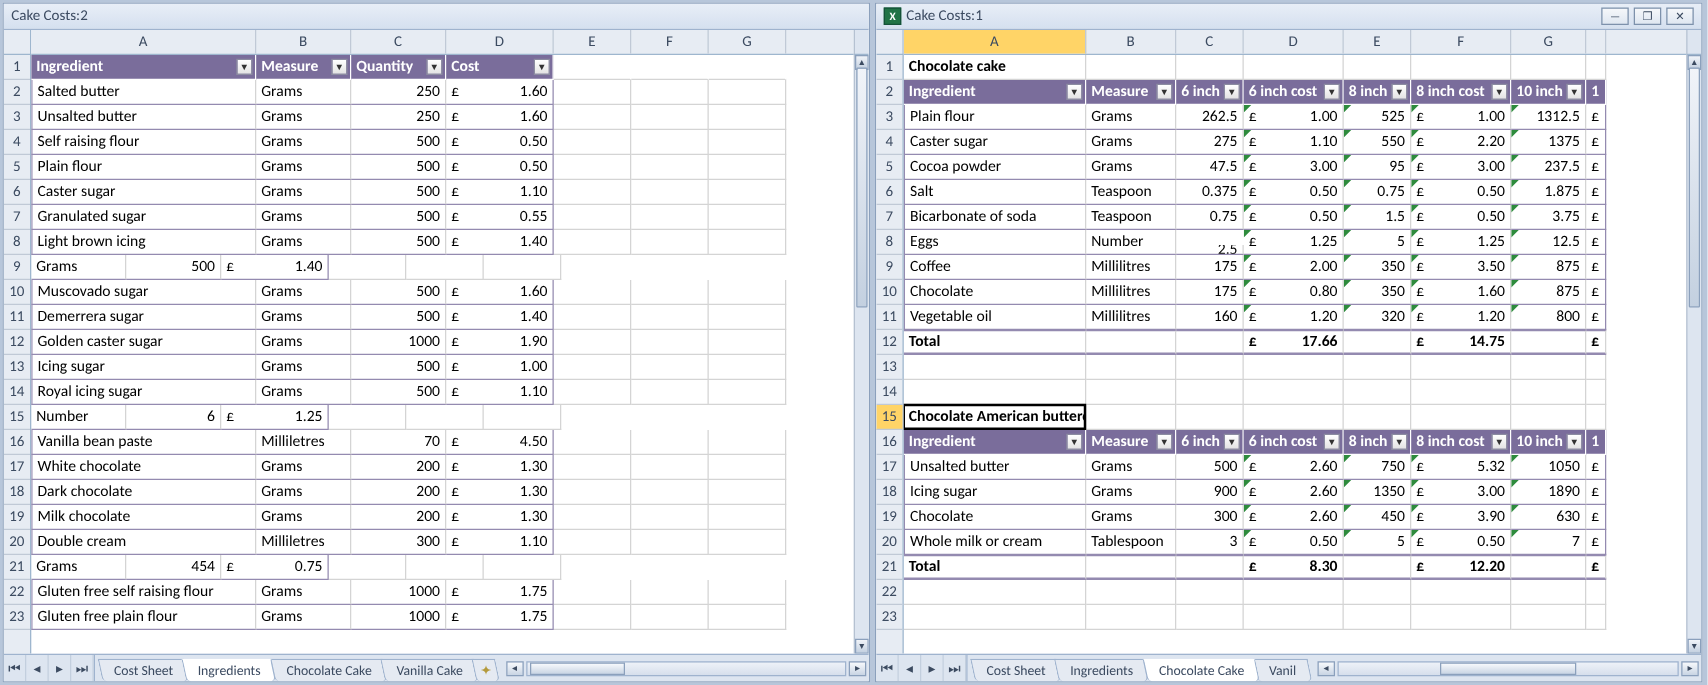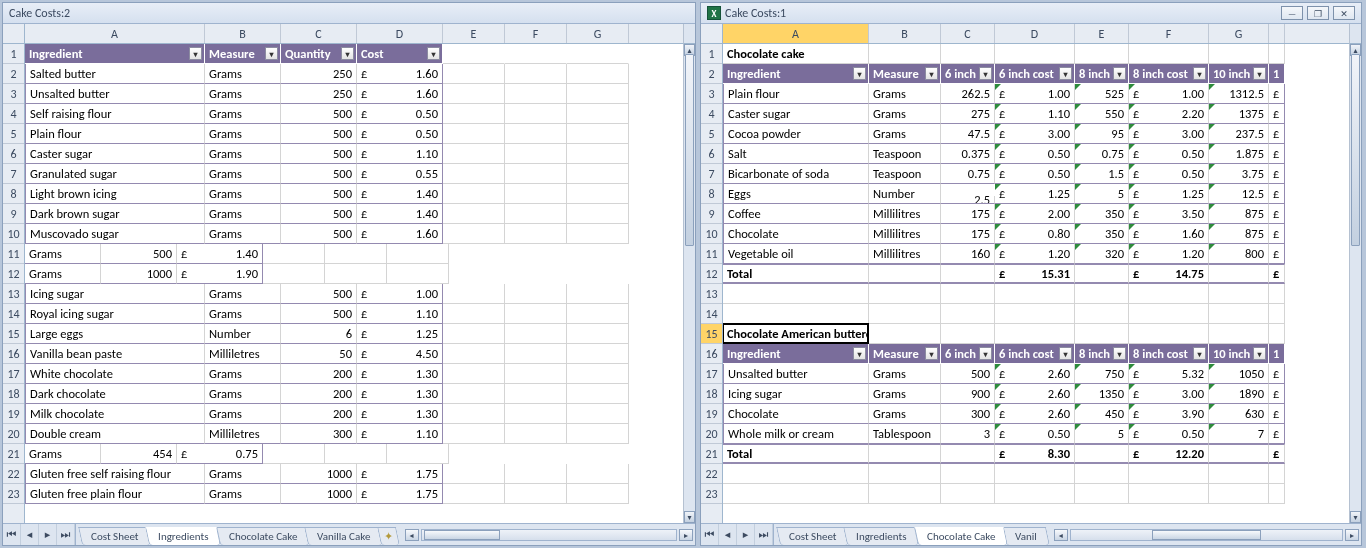--- a/index.html
+++ b/index.html
@@ -345,21 +345,20 @@
           <div class="cell num" style="width: 76px;">500</div>
           <div class="cell cur last-data" style="width: 86px;">
             <span>£</span>
             <span>1.40</span>
           </div>
           <div class="cell empty" style="width: 62px;"></div>
           <div class="cell empty" style="width: 62px;"></div>
           <div class="cell empty" style="width: 62px;"></div>
         </div>
         <div class="row datarow">
-          <div class="cell first" style="width: 180px;">Dark brown sugar</div>
           <div class="cell " style="width: 76px;">Grams</div>
           <div class="cell num" style="width: 76px;">500</div>
           <div class="cell cur last-data" style="width: 86px;">
             <span>£</span>
             <span>1.40</span>
           </div>
           <div class="cell empty" style="width: 62px;"></div>
           <div class="cell empty" style="width: 62px;"></div>
           <div class="cell empty" style="width: 62px;"></div>
         </div>
@@ -369,31 +368,33 @@
           <div class="cell num" style="width: 76px;">500</div>
           <div class="cell cur last-data" style="width: 86px;">
             <span>£</span>
             <span>1.60</span>
           </div>
           <div class="cell empty" style="width: 62px;"></div>
           <div class="cell empty" style="width: 62px;"></div>
           <div class="cell empty" style="width: 62px;"></div>
         </div>
         <div class="row datarow">
+          <div class="cell first" style="width: 180px;">Demerrera sugar</div>
           <div class="cell " style="width: 76px;">Grams</div>
           <div class="cell num" style="width: 76px;">500</div>
           <div class="cell cur last-data" style="width: 86px;">
             <span>£</span>
             <span>1.40</span>
           </div>
           <div class="cell empty" style="width: 62px;"></div>
           <div class="cell empty" style="width: 62px;"></div>
           <div class="cell empty" style="width: 62px;"></div>
         </div>
         <div class="row datarow">
+          <div class="cell first" style="width: 180px;">Golden caster sugar</div>
           <div class="cell " style="width: 76px;">Grams</div>
           <div class="cell num" style="width: 76px;">1000</div>
           <div class="cell cur last-data" style="width: 86px;">
             <span>£</span>
             <span>1.90</span>
           </div>
           <div class="cell empty" style="width: 62px;"></div>
           <div class="cell empty" style="width: 62px;"></div>
           <div class="cell empty" style="width: 62px;"></div>
         </div>
@@ -415,35 +416,34 @@
           <div class="cell num" style="width: 76px;">500</div>
           <div class="cell cur last-data" style="width: 86px;">
             <span>£</span>
             <span>1.10</span>
           </div>
           <div class="cell empty" style="width: 62px;"></div>
           <div class="cell empty" style="width: 62px;"></div>
           <div class="cell empty" style="width: 62px;"></div>
         </div>
         <div class="row datarow">
-          <div class="cell first" style="width: 180px;">Large eggs</div>
           <div class="cell " style="width: 76px;">Number</div>
           <div class="cell num" style="width: 76px;">6</div>
           <div class="cell cur last-data" style="width: 86px;">
             <span>£</span>
             <span>1.25</span>
           </div>
           <div class="cell empty" style="width: 62px;"></div>
           <div class="cell empty" style="width: 62px;"></div>
           <div class="cell empty" style="width: 62px;"></div>
         </div>
         <div class="row datarow">
           <div class="cell first" style="width: 180px;">Vanilla bean paste</div>
           <div class="cell " style="width: 76px;">Milliletres</div>
-          <div class="cell num" style="width: 76px;">50</div>
+          <div class="cell num" style="width: 76px;">70</div>
           <div class="cell cur last-data" style="width: 86px;">
             <span>£</span>
             <span>4.50</span>
           </div>
           <div class="cell empty" style="width: 62px;"></div>
           <div class="cell empty" style="width: 62px;"></div>
           <div class="cell empty" style="width: 62px;"></div>
         </div>
         <div class="row datarow">
           <div class="cell first" style="width: 180px;">White chocolate</div>
@@ -811,21 +811,21 @@
           </div>
           <div class="cell num" style="width: 60px;"><span class="green-tri"></span>800</div>
           <div class="cell last-data" style="width: 16px;">£</div>
         </div>
         <div class="row totalrow">
           <div class="cell first" style="width: 146px;">Total</div>
           <div class="cell " style="width: 72px;"></div>
           <div class="cell " style="width: 54px;"></div>
           <div class="cell cur" style="width: 80px;">
             <span>£</span>
-            <span>15.31</span>
+            <span>17.66</span>
           </div>
           <div class="cell " style="width: 54px;"></div>
           <div class="cell cur" style="width: 80px;">
             <span>£</span>
             <span>14.75</span>
           </div>
           <div class="cell " style="width: 60px;"></div>
           <div class="cell last-data" style="width: 16px;">£</div>
         </div>
         <div class="row ">

